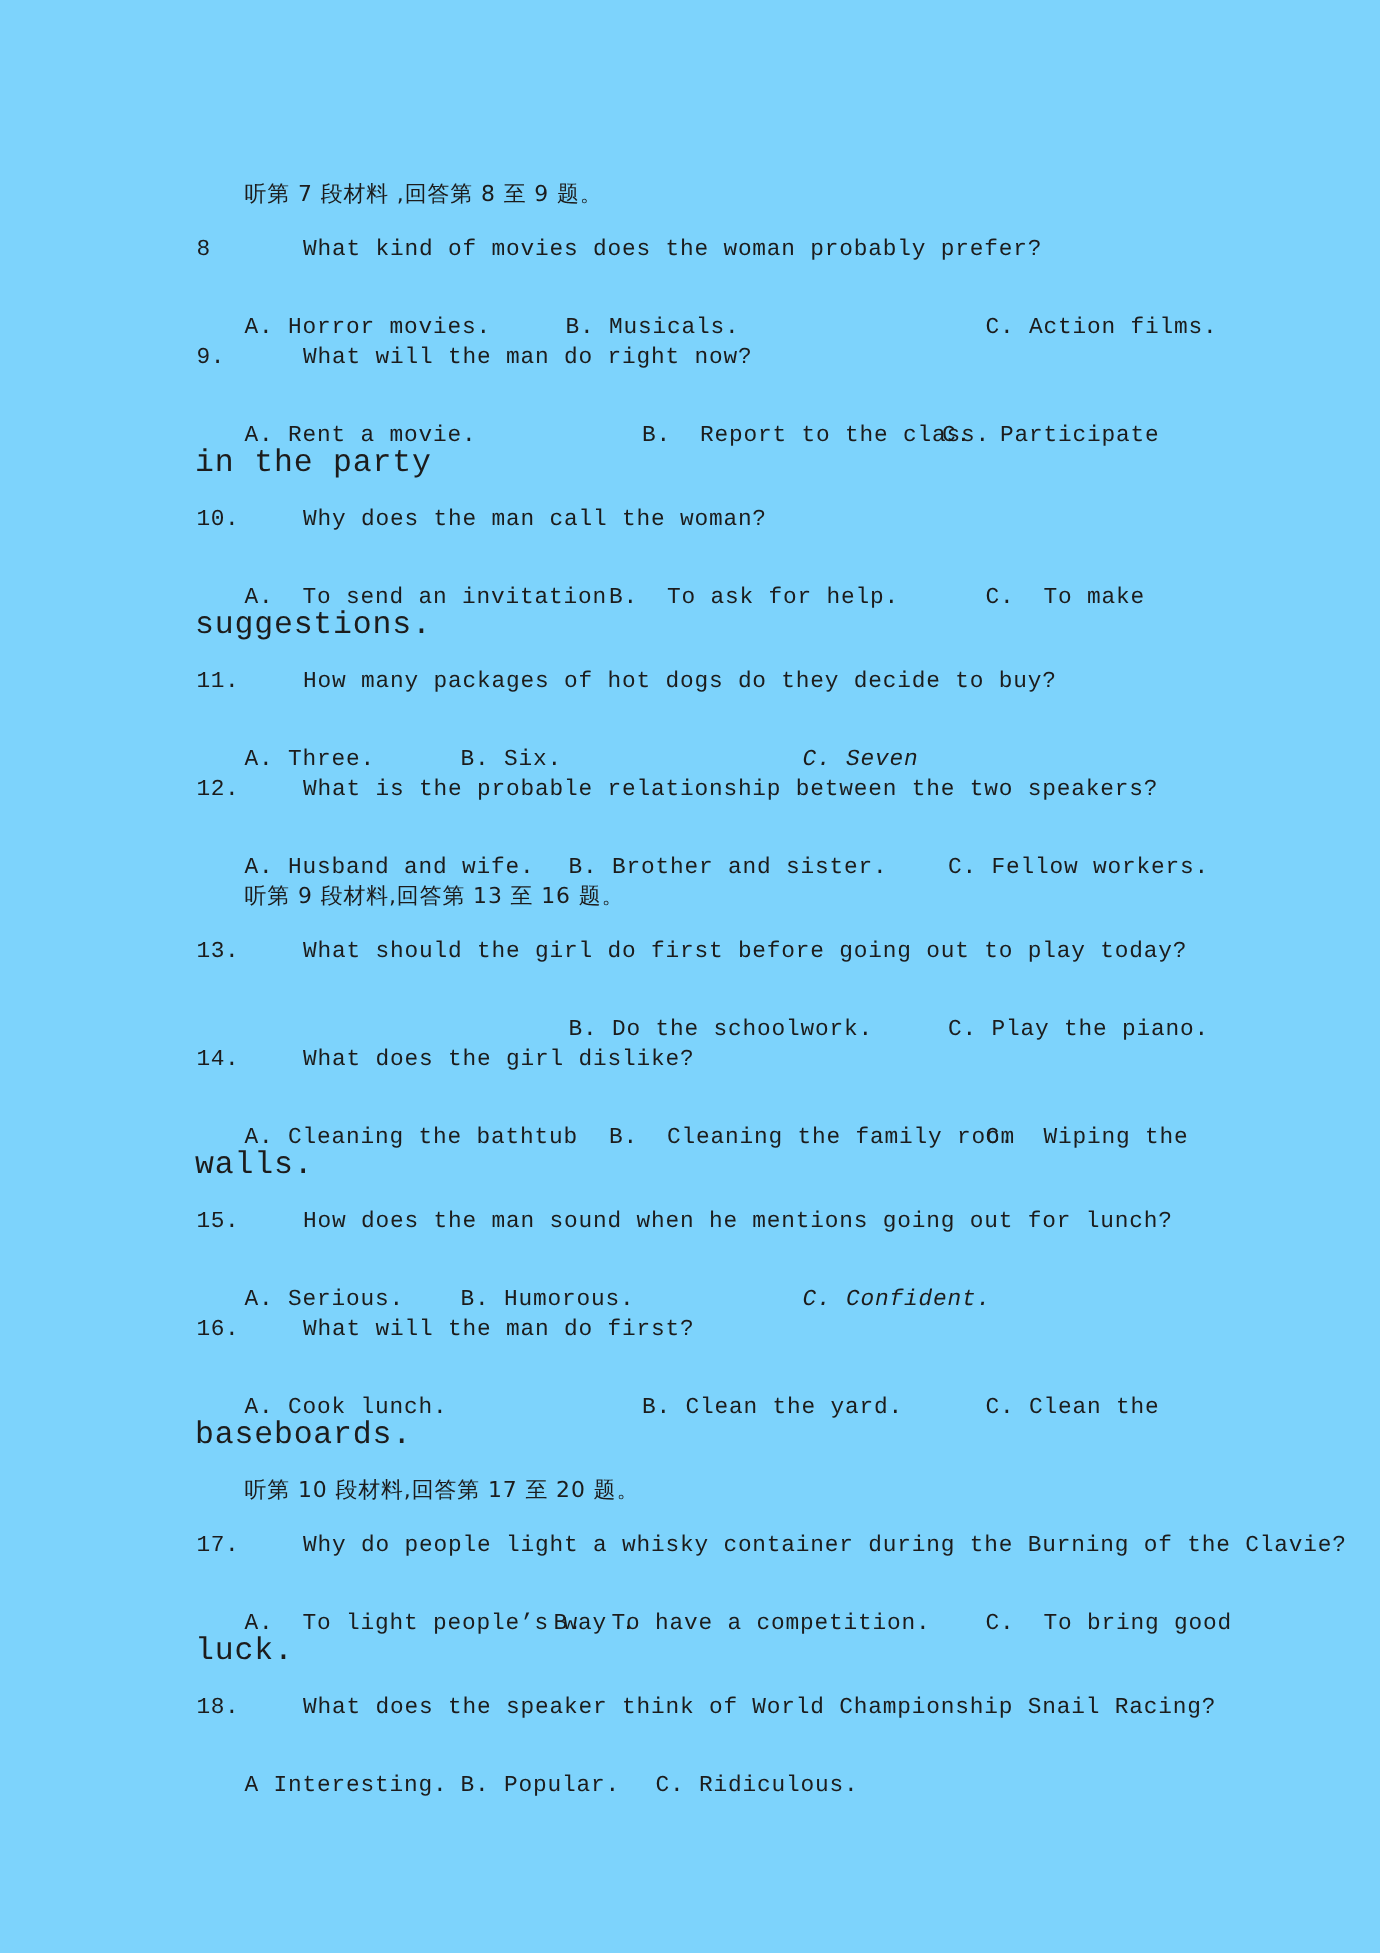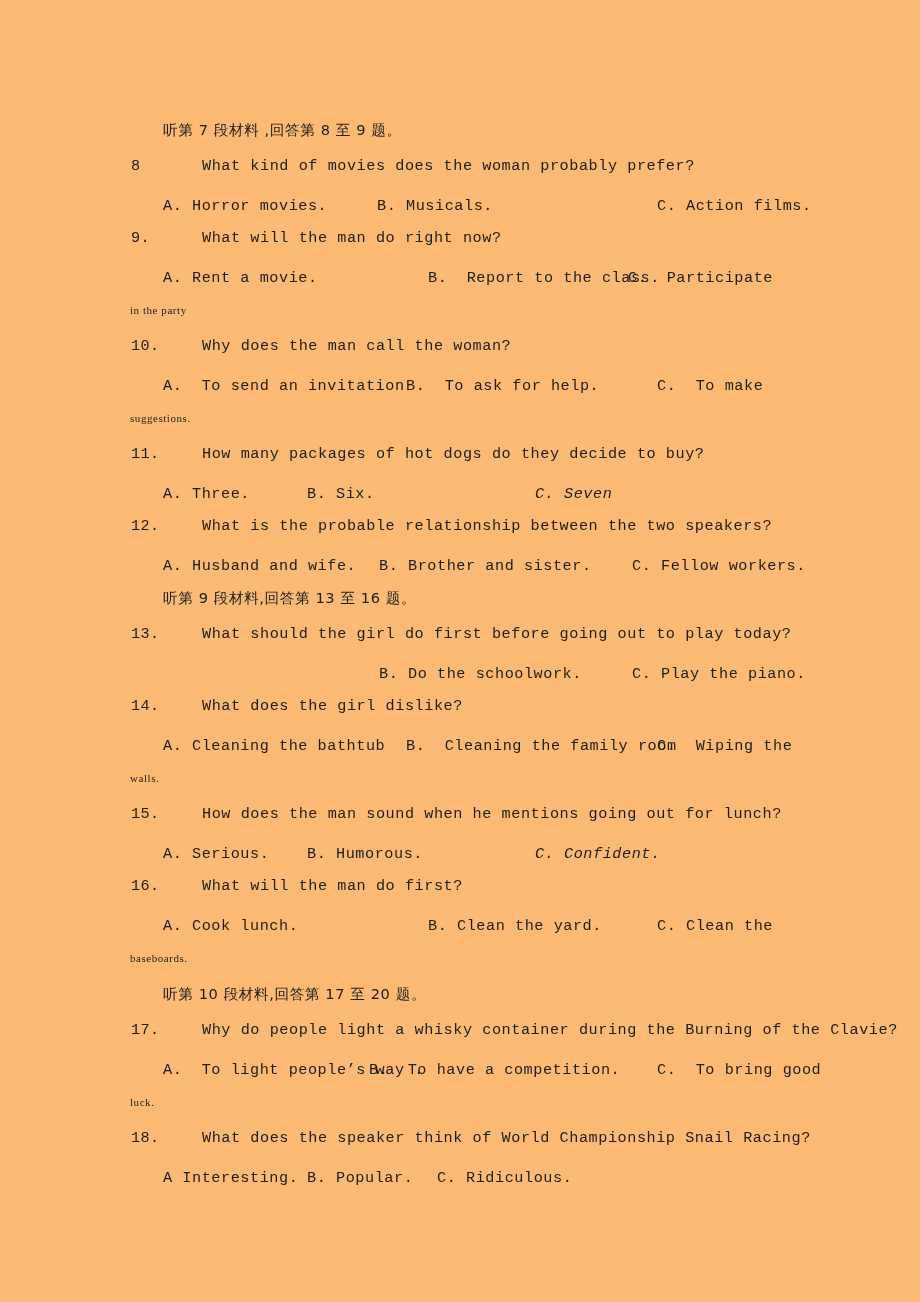--- a/index.html
+++ b/index.html
@@ -15,21 +15,21 @@
     font-family: "Liberation Serif", "DejaVu Serif", serif;
     color: #1c1c1c;
     overflow: hidden;
   }
   .page {
     position: absolute;
     left: 0;
     top: 0;
     width: 920px;
     height: 1302px;
-    background: #fdba74;
+    background: #7dd3fc;
   }
   .content {
     position: absolute;
     left: 131px;
     top: 112px;
     width: 672px;
   }
 
   
   .cn-header {
@@ -66,21 +66,21 @@
   }
 
   
   .opt-row {
     position: relative;
     height: 36px;
     line-height: 36px;
   }
   .opt {
     position: absolute;
-    top: 4px;
+    top: 16px;
     font-size: 15.2px;
     font-family: "Liberation Mono", "DejaVu Sans Mono", monospace;
     letter-spacing: 0.55px;
     white-space: pre;
   }
   .colA { left: 32px; }
   .colC-2 { left: 497px; }
   .colB-3 { left: 246px; }
   .colC-3 { left: 404px; font-style: italic; }
   .colB-4 { left: 176px; }
@@ -90,22 +90,22 @@
   .colB-6 { left: 252px; margin-left: 23px; }
   .colC-6 { left: 501px; }
   .colB-7 { left: 248px; text-align: right; }
   .colB-8 { left: 238px; }
 
   
   .cont {
     height: 36px;
     line-height: 36px;
     margin-left: -1px;
-    font-size: 11px;
-    font-family: Liberation Serif, serif;
+    font-size: 21px;
+    font-family: Liberation Mono, monospace;
     letter-spacing: 0.55px;
     white-space: pre;
   }
 </style>
 </head>
 <body>
 
 <div class="page">
   <div class="content">
 

